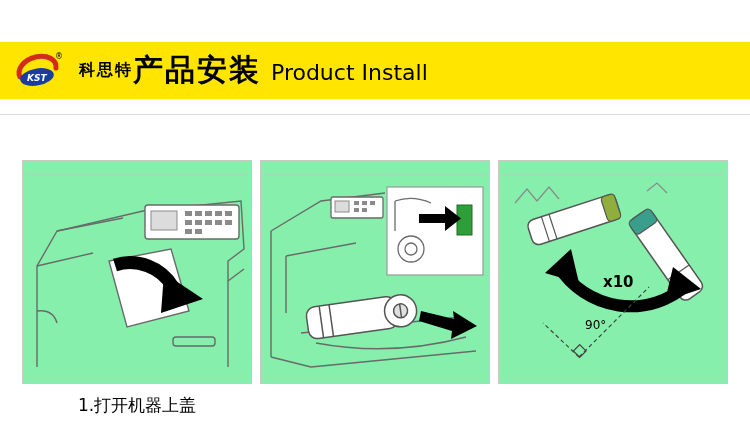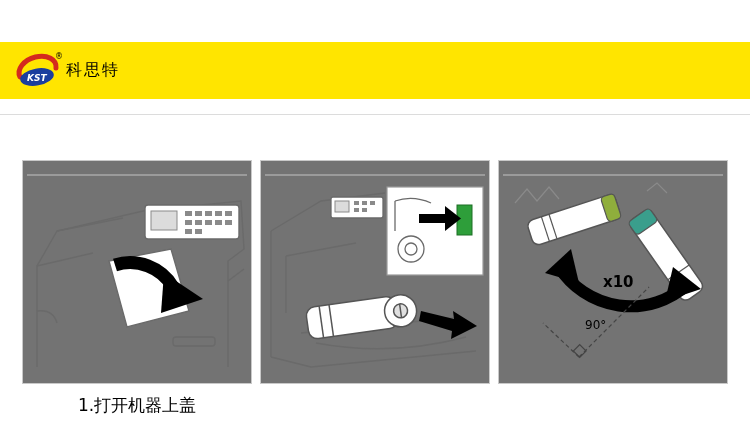--- a/index.html
+++ b/index.html
@@ -13,39 +13,39 @@
     color:#000;
   }
   .banner {
     position:absolute; top:42px; left:0;
     width:750px; height:57px;
     background:var(--color-banner,#ffe500);
     display:flex; align-items:center;
   }
   .logo { margin-left:12px; width:52px; height:44px; flex:0 0 auto; }
   .brand-name {
-    font-size:16px; font-weight:normal; margin-left:2px;
+    font-size:16px; font-weight:bold; margin-left:15px;
     letter-spacing:2px; color:#000;
   }
   .page-title { margin-left:30px; display:flex; align-items:baseline; gap:10px; }
   .title-cn { font-size:30px; font-weight:bold; letter-spacing:2px; }
   .title-en { font-size:22px; font-weight:normal; }
   .divider {
     position:absolute; top:114px; left:0;
     width:750px; height:1px; background:#dcdcdc;
   }
   .steps {
     position:absolute; top:160px; left:22px;
     width:706px; display:flex; gap:8px;
   }
   .step { width:230px; }
   .panel {
     width:230px; height:224px;
     border:1px solid #c9c9c9;
-    background:#737373;
+    background:#86efac;
   }
   .panel svg { display:block; width:228px; height:222px; }
   .caption {
     margin:10px 0 0 0;
     text-align:center;
     font-size:17px;
     line-height:22px;
     color:#000;
   }
 </style>
@@ -53,20 +53,24 @@
 <body>
 
 <header class="banner">
   <svg class="logo" viewBox="0 0 52 44">
     <path d="M8 28 A 19 13 -18 1 1 44 19" fill="none" style="stroke:var(--color-logo_red,#d42a1e)" stroke-width="5" stroke-linecap="round"></path>
     <ellipse cx="25" cy="28" rx="17" ry="8.5" transform="rotate(-10 25 28)" style="fill:var(--color-logo_blue,#1b3e9e)"></ellipse>
     <text x="15" y="32" font-size="9" font-weight="bold" font-style="italic" fill="#ffffff">KST</text>
     <text x="43" y="10" font-size="8" fill="#000">®</text>
   </svg>
   <span class="brand-name">科思特</span>
+  <h1 class="page-title" style="margin:0;">
+    <span class="title-cn">产品安装</span>
+    <span class="title-en">Product Install</span>
+  </h1>
 </header>
 
 <div class="divider"></div>
 
 <main class="steps">
 
   <section class="step">
     <div class="panel">
       <svg viewBox="0 0 228 222">
         <line x1="4" y1="14" x2="224" y2="14" stroke="#c4c4c4" stroke-width="1.2"></line>

